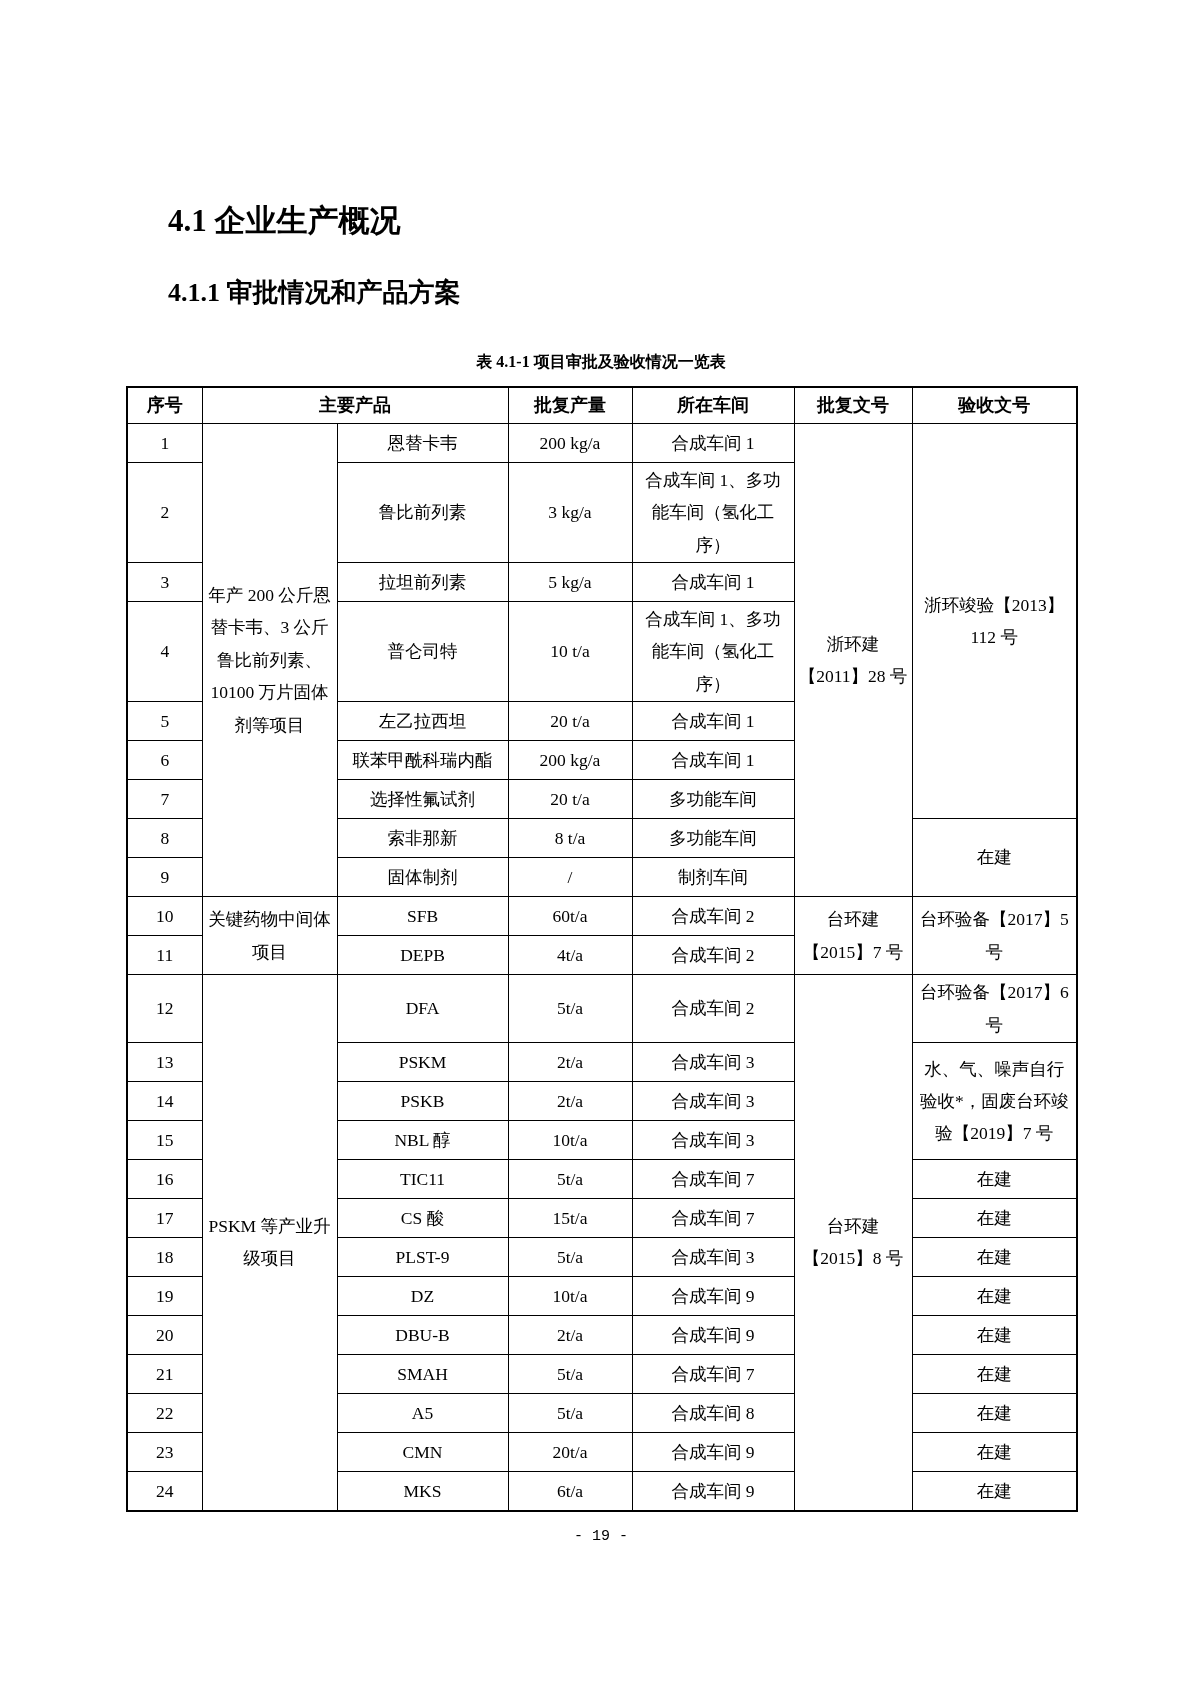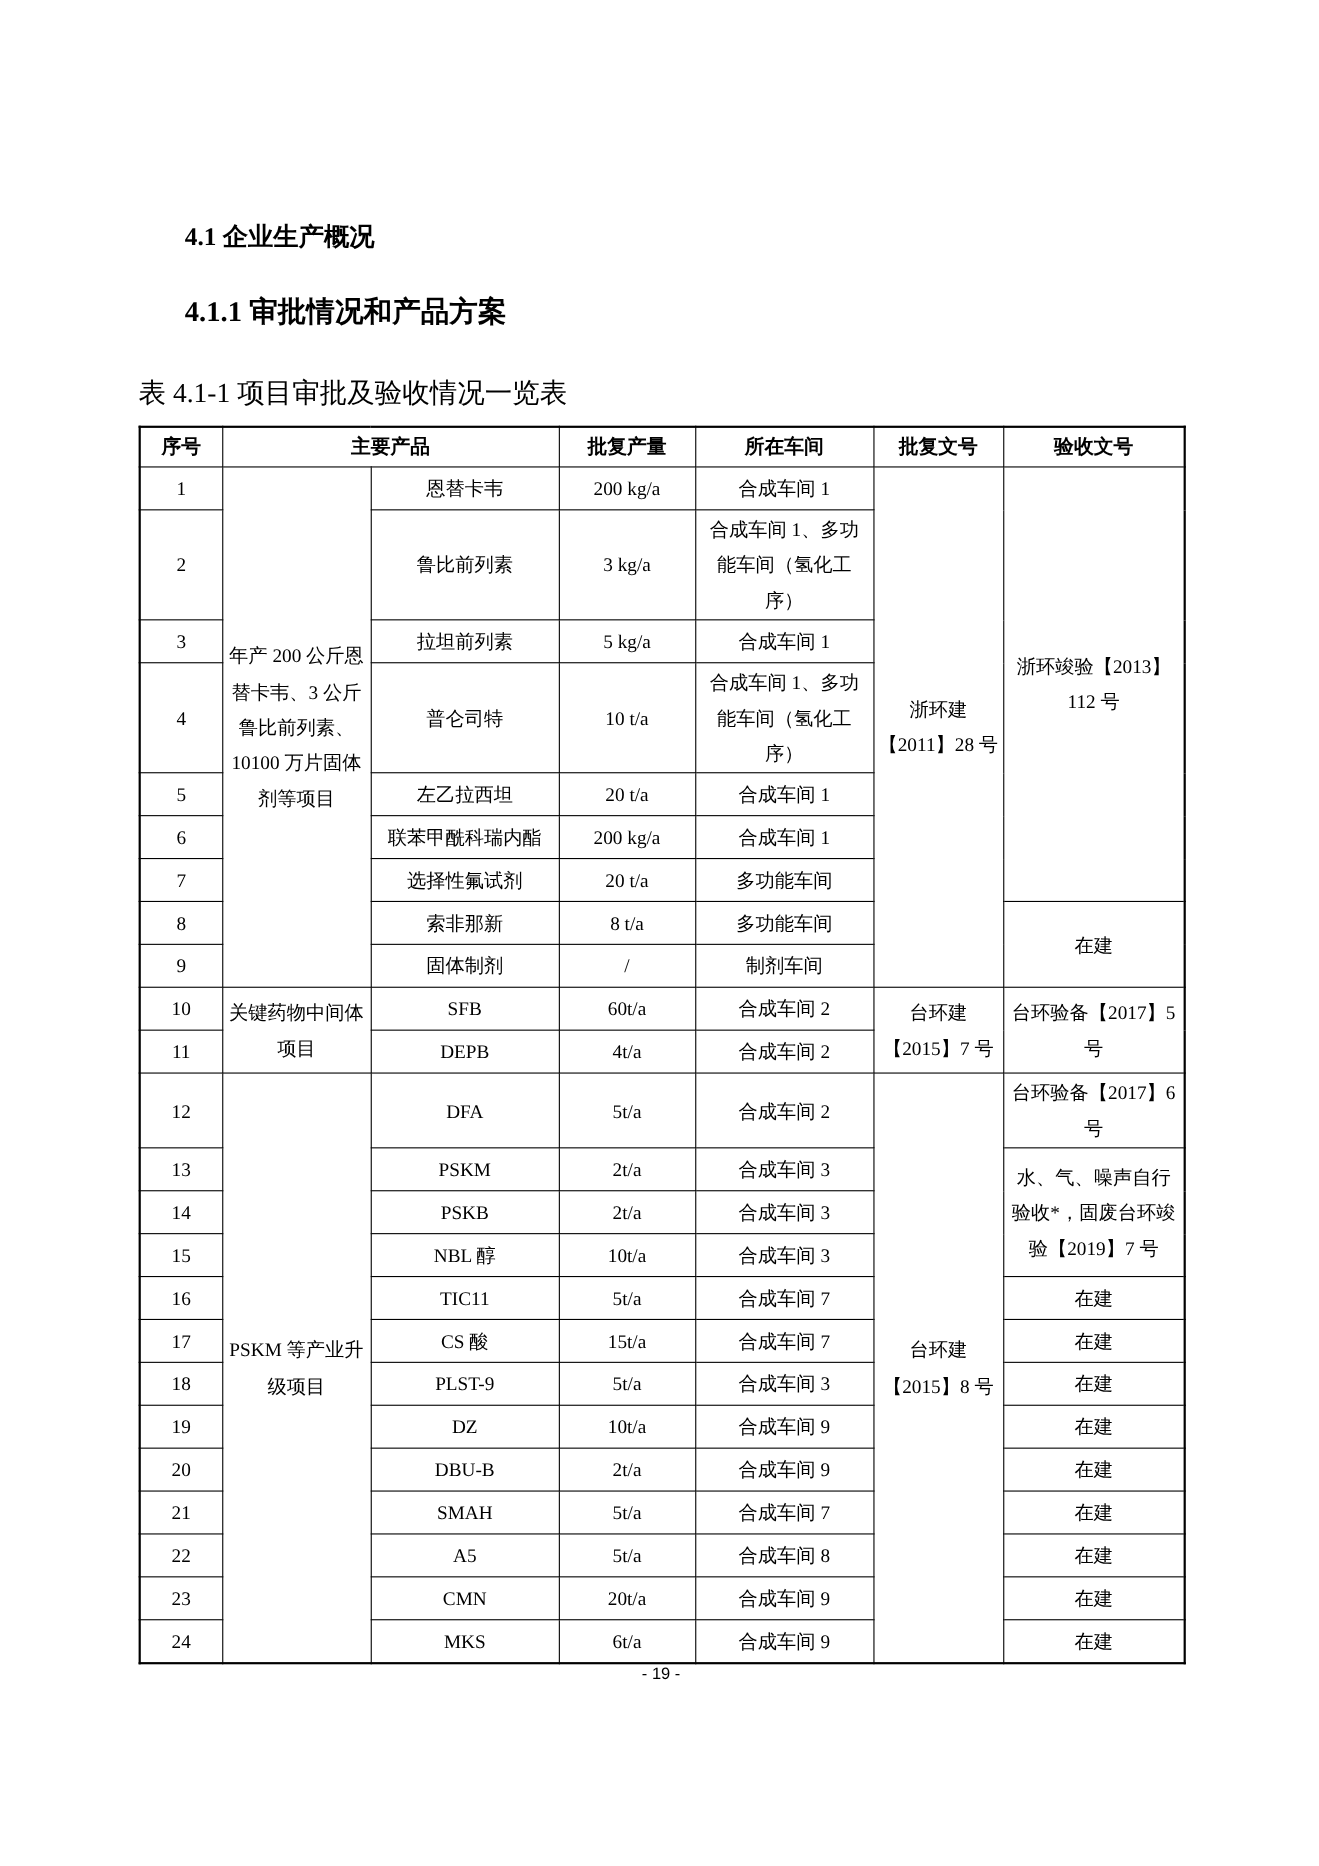--- a/index.html
+++ b/index.html
@@ -14,34 +14,35 @@
   .content {
     padding: 170px 123px 0 126px;
   }
   .h1 {
     font-size: 32px;
     font-weight: bold;
     margin: 0 0 0 42px;
     line-height: 1.2;
   }
   .h2 {
-    font-size: 23px;
+    font-size: 31px;
     font-weight: bold;
     margin: 32px 0 0 42px;
     line-height: 1.2;
   }
   .h3 {
     font-size: 26px;
     font-weight: bold;
     margin: 38px 0 0 42px;
     line-height: 1.2;
   }
   .table-title {
-    font-size: 25px;
-    font-weight: normal;
+    font-size: 16px;
+    font-weight: bold;
+    text-align: center;
     margin: 44px 0 0 0;
     line-height: 1.2;
   }
   table.approval-table {
     border-collapse: collapse;
     table-layout: fixed;
     width: 950px;
     margin-top: 14px;
     border: 2.5px solid #000;
   }
@@ -60,22 +61,22 @@
     font-weight: bold;
     font-size: 18px;
   }
   .approval-table thead tr { height: 35px; }
   .approval-table tbody tr { height: 39px; }
   .approval-table tbody tr.r-tall3 { height: 100px; }
   .approval-table tbody tr.r-tall2 { height: 68px; }
   .page-footer {
     text-align: center;
     font-size: 15px;
-    margin-top: 0;
-    font-family: Liberation Sans, sans-serif;
+    margin-top: 16px;
+    font-family: Liberation Mono, monospace;
   }
 </style>
 </head>
 <body>
 
 <div class="content">
 
   <div class="h2">4.1 企业生产概况</div>
   <div class="h3">4.1.1 审批情况和产品方案</div>
 

